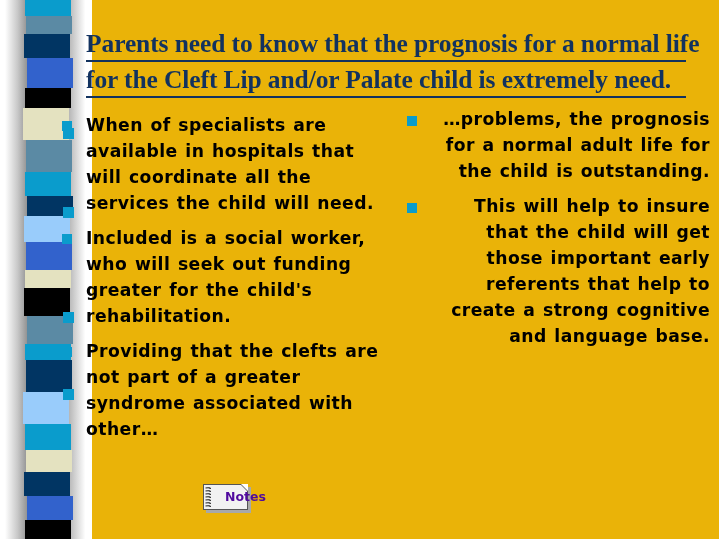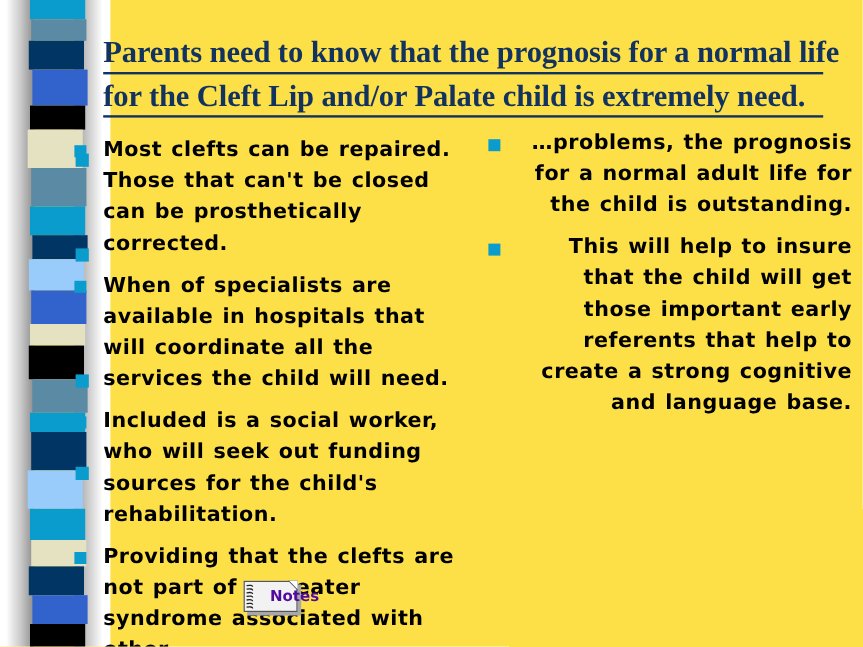--- a/index.html
+++ b/index.html
@@ -4,21 +4,21 @@
 <style>
   html, body {
     margin: 0;
     padding: 0;
     background: #ffffff;
   }
   #slide {
     position: relative;
     width: 719px;
     height: 539px;
-    background: #fde047;
+    background: #eab308;
     overflow: hidden;
     font-family: "DejaVu Sans", sans-serif;
   }
 
   
   #stripe-shadow-left {
     position: absolute;
     left: 0px;
     top: 0px;
     width: 28px;
@@ -212,29 +212,25 @@
     </div>
 
   <div id="title">
     <span class="tline">Parents need to know that the prognosis for a normal life</span>
     <span class="tline">for the Cleft Lip and/or Palate child is extremely need.</span>
   </div>
 
   <div class="column" id="col-left">
     <div class="bullet-row">
       <span class="bullet-mark"></span>
-      <span class="bullet-text">Most clefts can be repaired. Those that can't be closed can be prosthetically corrected.</span>
-    </div>
-    <div class="bullet-row">
-      <span class="bullet-mark"></span>
       <span class="bullet-text">When of specialists are available in hospitals that will coordinate all the services the child will need.</span>
     </div>
     <div class="bullet-row">
       <span class="bullet-mark"></span>
-      <span class="bullet-text">Included is a social worker, who will seek out funding sources for the child's rehabilitation.</span>
+      <span class="bullet-text">Included is a social worker, who will seek out funding greater for the child's rehabilitation.</span>
     </div>
     <div class="bullet-row">
       <span class="bullet-mark"></span>
       <span class="bullet-text">Providing that the clefts are not part of a greater syndrome associated with other…</span>
     </div>
   </div>
 
   <div class="column" id="col-right">
     <div class="bullet-row">
       <span class="bullet-mark"></span>

